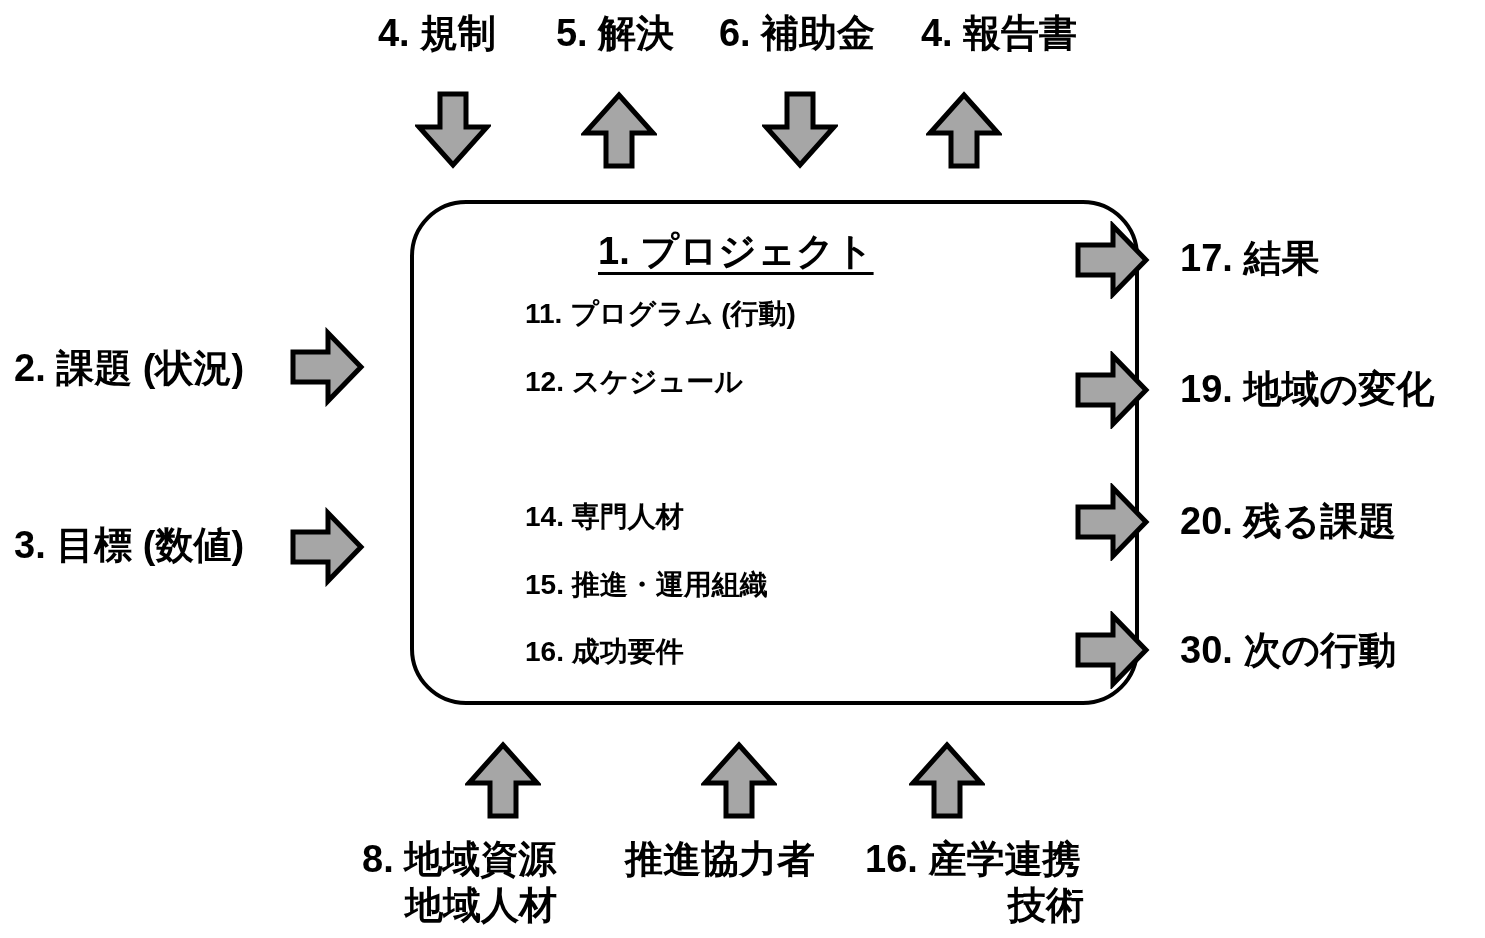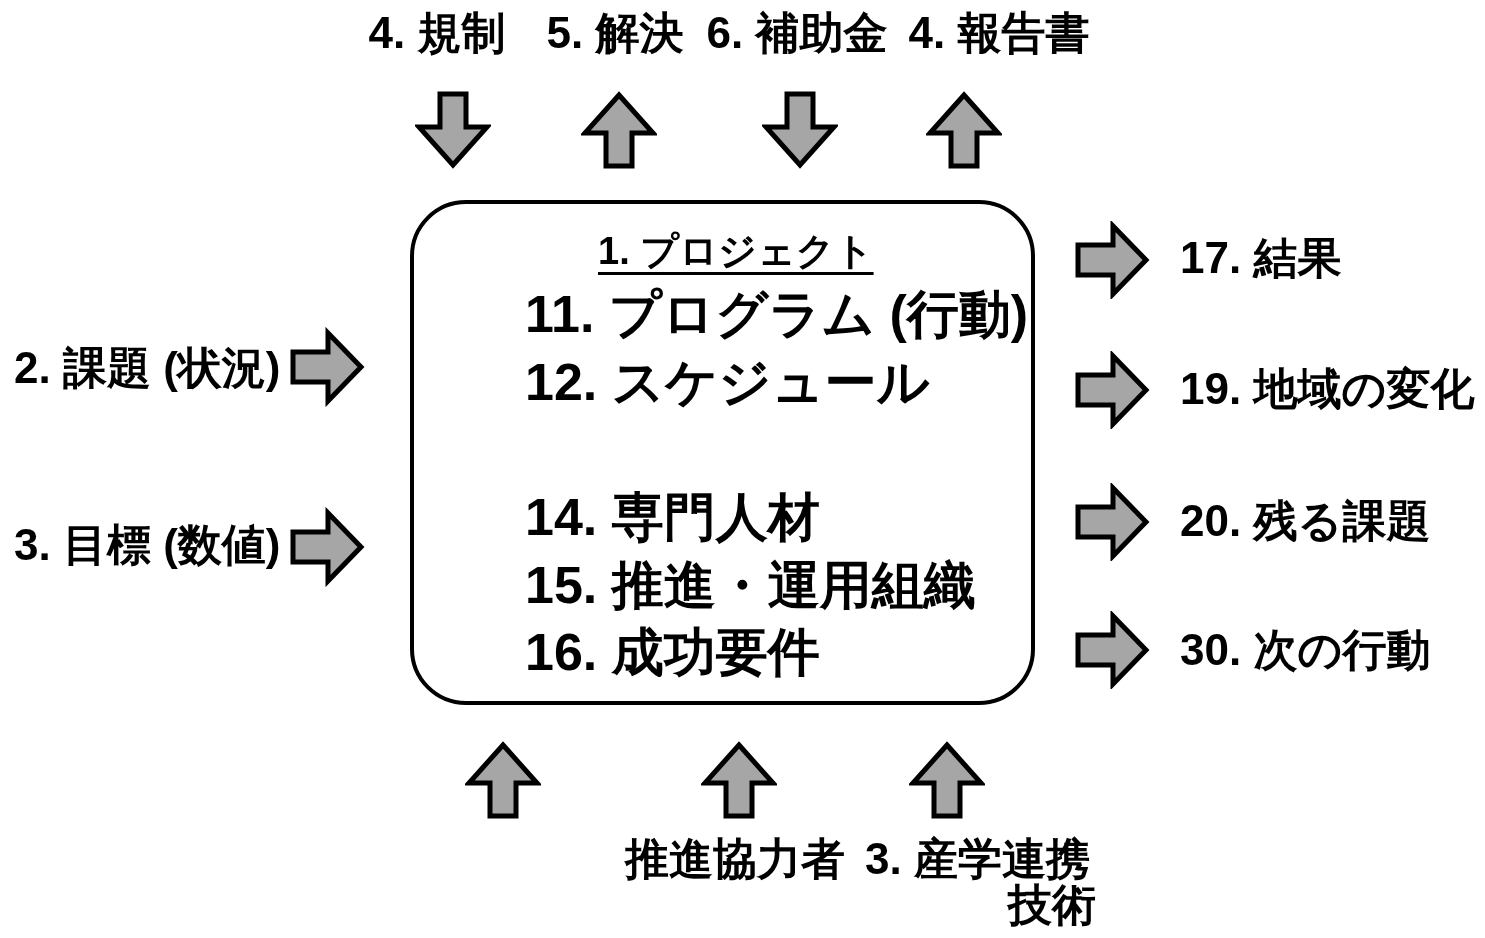--- a/index.html
+++ b/index.html
@@ -14,56 +14,56 @@
   .canvas{
     position:relative;
     width:1485px;height:938px;
     background:var(--bg);
     overflow:hidden;
     font-family:"Liberation Sans","DejaVu Sans",sans-serif;
     color:var(--text-color);
   }
   .lbl{
     position:absolute;
-    font-size:44px;
+    font-size:38px;
     font-weight:600;
     line-height:46px;
     white-space:nowrap;
     color:var(--text-color);
   }
   .center-x{transform:translateX(-50%);}
   .arrow{position:absolute;display:block;}
   .arrow path{
     fill:var(--arrow-fill);
     stroke:var(--arrow-stroke);
     stroke-width:5;
     stroke-linejoin:miter;
   }
   .center-box{
     position:absolute;
     left:410px;top:200px;
-    width:625px;height:505px;
+    width:729px;height:505px;
     box-sizing:border-box;
     border:4px solid var(--box-border);
     border-radius:56px;
     background:var(--bg);
   }
   .box-title{
     position:absolute;
     left:184px;top:24px;
     font-size:38px;font-weight:600;line-height:46px;
     white-space:nowrap;
     text-decoration:underline;
     text-decoration-thickness:3px;
     text-underline-offset:8px;
   }
   .box-item{
     position:absolute;
     left:111px;
-    font-size:52px;font-weight:600;line-height:46px;
+    font-size:28px;font-weight:600;line-height:46px;
     white-space:nowrap;
   }
   .two-line div{line-height:46px;}
 </style>
 </head>
 <body>
 
 <div class="canvas">
 
   <div class="lbl center-x" style="left:437px;top:10px">4. 規制</div>
@@ -126,23 +126,27 @@
   <svg class="arrow" style="left:465px;top:741px" width="76" height="78" viewBox="0 0 76 78">
       <path d="M38,4 L72,42 H51 V75 H25 V42 H4 Z"></path>
     </svg>
   <svg class="arrow" style="left:701px;top:741px" width="76" height="78" viewBox="0 0 76 78">
       <path d="M38,4 L72,42 H51 V75 H25 V42 H4 Z"></path>
     </svg>
   <svg class="arrow" style="left:909px;top:741px" width="76" height="78" viewBox="0 0 76 78">
       <path d="M38,4 L72,42 H51 V75 H25 V42 H4 Z"></path>
     </svg>
 
+  <div class="lbl two-line" style="left:362px;top:836px">
+    <div>8. 地域資源</div>
+    <div style="padding-left:43px">地域人材</div>
+  </div>
 
   <div class="lbl two-line" style="left:596px;top:836px">
     <div style="padding-left:29px">推進協力者</div>
   </div>
 
   <div class="lbl two-line" style="left:865px;top:836px">
-    <div>3. 産学連携</div>
+    <div>16. 産学連携</div>
     <div style="padding-left:143px">技術</div>
   </div>
 
 </div>
 
 </body></html>

